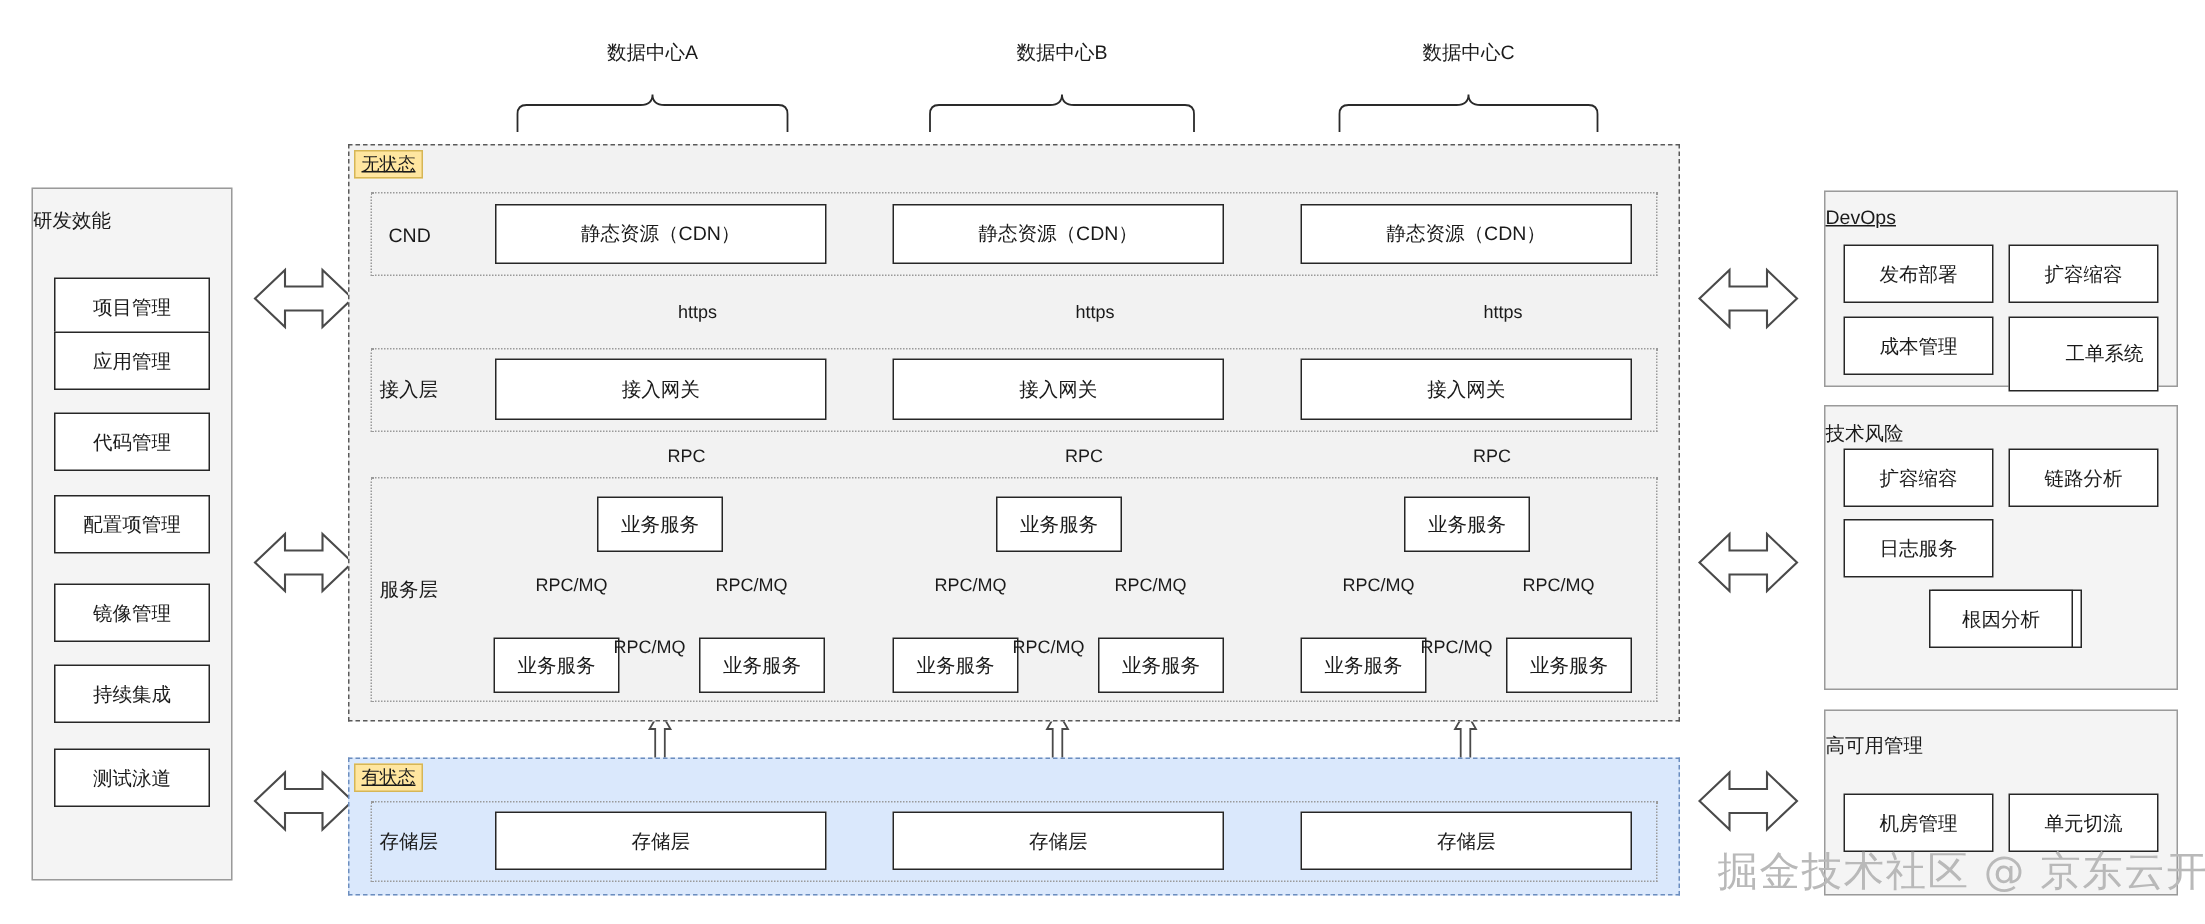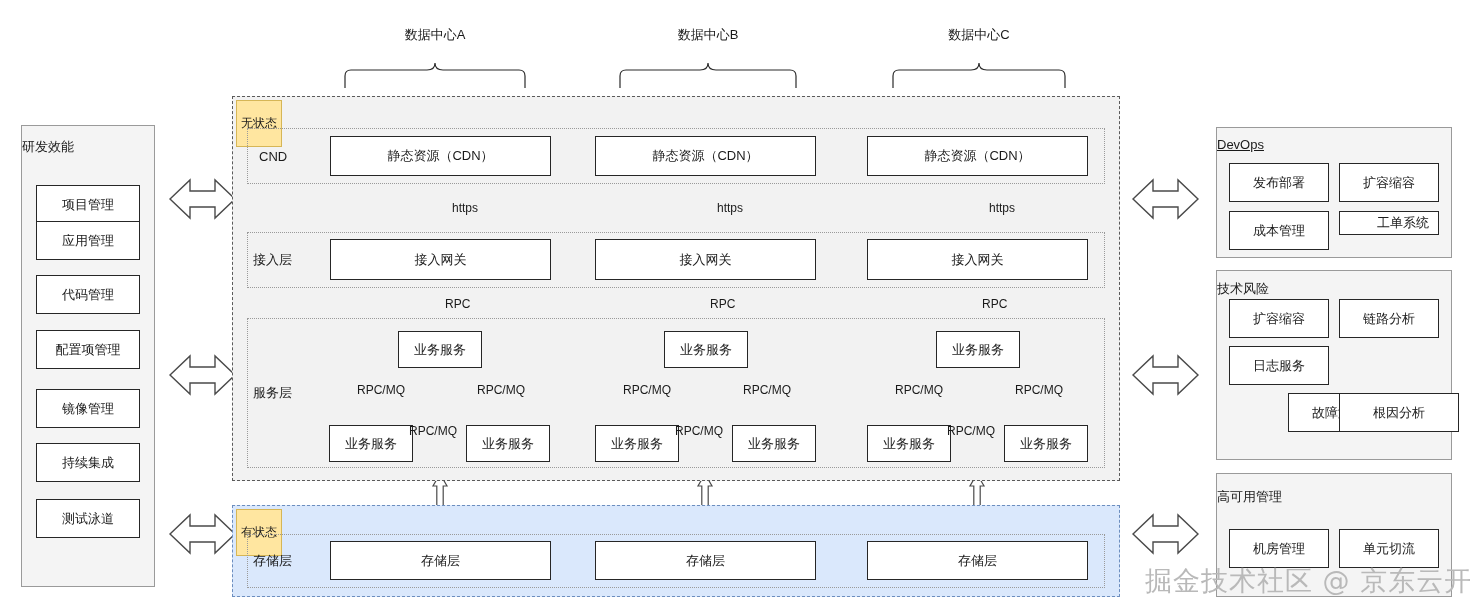--- a/index.html
+++ b/index.html
@@ -41,23 +41,24 @@
     background:#f2f2f2;
   }
   .region-stateful{
     border:1px dashed #6c8ebf;
     background:#dae8fc;
   }
   .tagbox{
     background:#ffe6a0;
     border:1px solid #d6b656;
     font-size:12px;
-    padding:15px 4px;
+    padding:1px 4px;
     line-height:1.25;
     white-space:nowrap;
+    text-decoration:underline;
   }
 
   
   .band{
     border:1px dotted #9a9a9a;
     background:transparent;
   }
   .band-label{
     font-size:13px;
     display:flex;align-items:center;
@@ -250,30 +251,30 @@
   <div class="abs cell" style="left:36px;top:389px;width:104px;height:39px;">镜像管理</div>
   <div class="abs cell" style="left:36px;top:443px;width:104px;height:39px;">持续集成</div>
   <div class="abs cell" style="left:36px;top:499px;width:104px;height:39px;">测试泳道</div>
 
   <div class="abs panel" style="left:1216px;top:127px;width:236px;height:131px;">
     <div class="panel-title" style="margin-top:9px;text-decoration:underline;">DevOps</div>
   </div>
   <div class="abs cell" style="left:1229px;top:163px;width:100px;height:39px;">发布部署</div>
   <div class="abs cell" style="left:1339px;top:163px;width:100px;height:39px;">扩容缩容</div>
   <div class="abs cell" style="left:1229px;top:211px;width:100px;height:39px;">成本管理</div>
-  <div class="abs cell" style="left:1339px;top:211px;width:100px;height:24px;padding-left:28px;">工单系统</div>
+  <div class="abs cell" style="left:1339px;top:211px;width:100px;height:50px;padding-left:28px;">工单系统</div>
 
   <div class="abs panel" style="left:1216px;top:270px;width:236px;height:190px;">
     <div class="panel-title" style="margin-top:9px;">技术风险</div>
   </div>
   <div class="abs cell" style="left:1229px;top:299px;width:100px;height:39px;">扩容缩容</div>
   <div class="abs cell" style="left:1339px;top:299px;width:100px;height:39px;">链路分析</div>
   <div class="abs cell" style="left:1229px;top:346px;width:100px;height:39px;">日志服务</div>
   <div class="abs cell" style="left:1288px;top:393px;width:100px;height:39px;">故障演练</div>
-  <div class="abs cell" style="left:1339px;top:393px;width:120px;height:39px;text-align:center;">根因分析</div>
+  <div class="abs cell" style="left:1286px;top:393px;width:96px;height:39px;text-align:center;">根因分析</div>
 
   <div class="abs panel" style="left:1216px;top:473px;width:236px;height:124px;">
     <div class="panel-title" style="margin-top:14px;">高可用管理</div>
   </div>
   <div class="abs cell" style="left:1229px;top:529px;width:100px;height:39px;">机房管理</div>
   <div class="abs cell" style="left:1339px;top:529px;width:100px;height:39px;">单元切流</div>
 
   <div class="abs watermark" style="left:1145px;top:563px;">掘金技术社区 @ 京东云开发者</div>
 
 </div>

